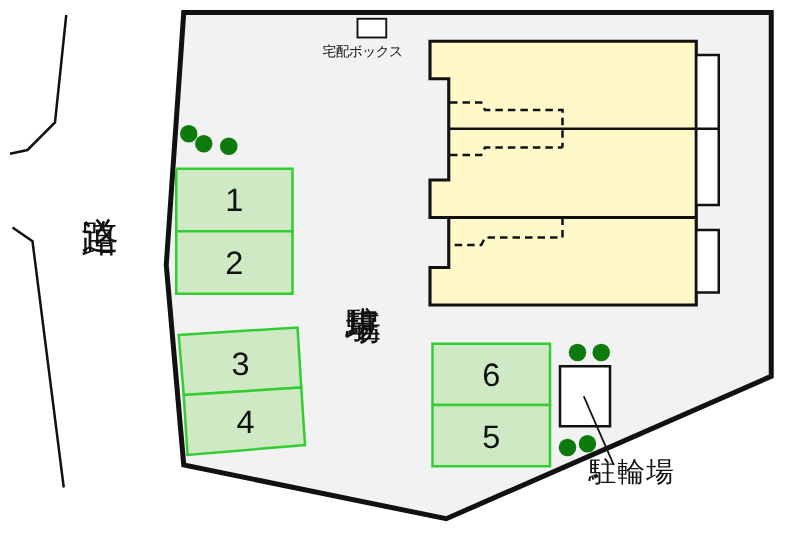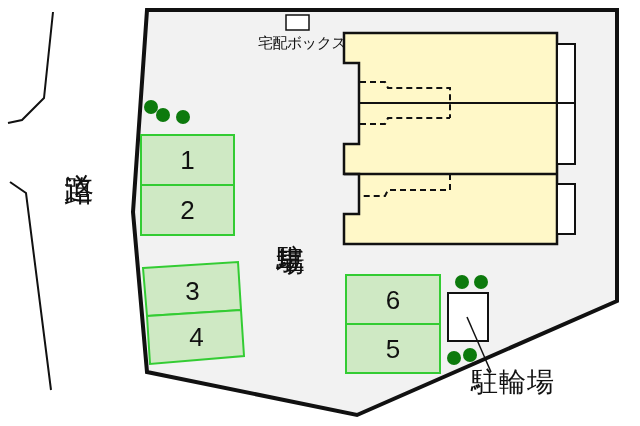--- a/index.html
+++ b/index.html
@@ -3,22 +3,22 @@
 <meta charset="utf-8">
 <style>
   html, body { margin: 0; padding: 0; background: #ffffff; }
   body { width: 640px; height: 426px; position: relative; overflow: hidden;
          font-family: "DejaVu Sans", "Liberation Sans", sans-serif; }
   svg { position: absolute; left: 0; top: 0; }
   .lbl { position: absolute; color: #111; line-height: 1; }
   .vert { writing-mode: vertical-rl; text-orientation: upright; letter-spacing: 2px; }
   .road-label { left: 64px; top: 150px; font-size: 30px; }
   .lot-label { left: 276px; top: 222px; font-size: 28px; }
-  .box-label { left: 258px; top: 36px; font-size: 15px; letter-spacing: -0.5px; }
-  .bike-label { left: 471px; top: 368px; font-size: 27px; letter-spacing: 1px; }
+  .box-label { left: 258px; top: 36px; font-size: 11px; letter-spacing: -0.5px; }
+  .bike-label { left: 471px; top: 368px; font-size: 22px; letter-spacing: 1px; }
   .space-num { position: absolute; font-size: 26px; color: #111; text-align: center; line-height: 1; font-family: "Liberation Sans", sans-serif; }
 </style>
 </head>
 <body>
 
 <svg width="640" height="426" viewBox="0 0 640 426">
 
   <path d="M53 12 L44 98 L22 120 L8 123" fill="none" stroke="#111" stroke-width="2"></path>
   <path d="M10 182 L26 193 L51 390" fill="none" stroke="#111" stroke-width="2"></path>
 

